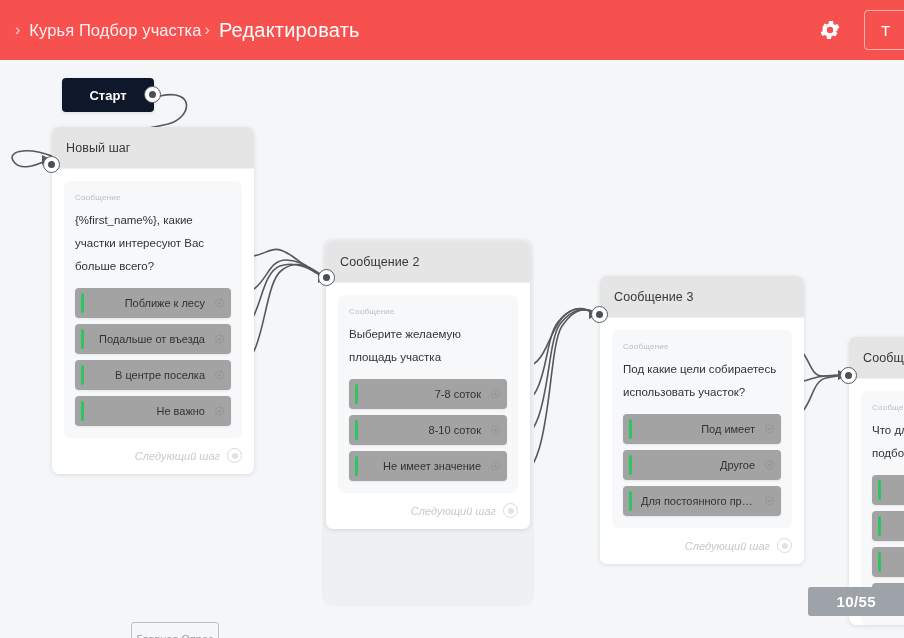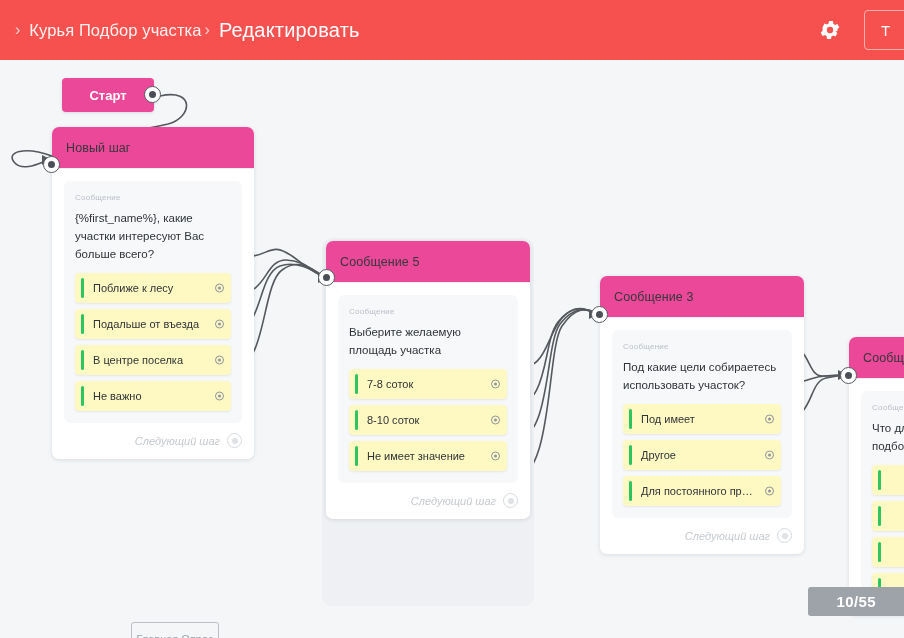--- a/index.html
+++ b/index.html
@@ -61,21 +61,21 @@
     background: #f4f6f8;
     overflow: hidden;
   }
   .edges { position: absolute; top: 0; left: 0; width: 904px; height: 578px; pointer-events: none; }
 
   
   .start-node {
     position: absolute;
     left: 62px; top: 18px;
     width: 92px; height: 34px;
-    background: #ec4899;
+    background: #0f172a;
     border-radius: 4px;
     display: flex; align-items: center; justify-content: center;
     color: #fff; font-size: 13px; font-weight: bold;
     box-shadow: 0 1px 3px rgba(40,60,80,.14);
   }
 
   
   .port {
     position: absolute;
     width: 17px; height: 17px;
@@ -95,21 +95,21 @@
   
   .card {
     position: absolute;
     background: #ffffff;
     border-radius: 7px;
     box-shadow: 0 1px 4px rgba(45,60,80,.13);
     overflow: hidden;
     z-index: 10;
   }
   .card-head {
-    background: #ec4899;
+    background: #e5e5e5;
     height: 42px;
     display: flex; align-items: center;
     padding: 0 14px;
     border-bottom: 1px solid #eef0f3;
   }
   .card-title { font-size: 12.5px; color: #35383c; letter-spacing: .1px; }
   .card-body { padding: 12px 12px 0 12px; }
   .msg-block {
     background: #f7f8fa;
     border-radius: 6px;
@@ -117,30 +117,30 @@
   }
   .msg-label {
     font-size: 8px;
     color: #b9bfc6;
     letter-spacing: .25px;
     margin-bottom: 7px;
   }
   .msg-text {
     font-size: 11.5px;
     color: #2f3337;
-    line-height: 18px;
+    line-height: 23px;
     margin-bottom: 10px;
   }
   .opt-row {
     position: relative;
-    background: #fef9c3;
+    background: #a3a3a3;
     border-radius: 4px;
     height: 30px;
     margin-bottom: 6px;
-    display: flex; align-items: center; justify-content: flex-start;
+    display: flex; align-items: center; justify-content: flex-end;
     box-shadow: 0 1px 2px rgba(45,60,80,.09);
   }
   .opt-row:last-child { margin-bottom: 0; }
   .opt-bar {
     position: absolute; left: 6px; top: 5px;
     width: 2.6px; height: 20px;
     background: #2ec45f;
     border-radius: 2px;
   }
   .opt-label {
@@ -307,21 +307,21 @@
       <div class="card-foot">
         <span class="foot-label">Следующий шаг</span>
         <span class="foot-port"></span>
       </div>
     </div>
     <div class="port" style="left:43px; top:96px;"></div>
 
     <div class="card-halo" style="left:322px; top:178px; width:212px; height:368px;"></div>
     <div class="card" style="left:326px; top:181px; width:204px;">
       <div class="card-head">
-        <span class="card-title">Сообщение 5</span>
+        <span class="card-title">Сообщение 2</span>
       </div>
       <div class="card-body">
         <div class="msg-block">
           <div class="msg-label">Сообщение</div>
           <div class="msg-text">Выберите желаемую площадь участка</div>
 
           <div class="opt-row">
             <span class="opt-bar"></span>
             <span class="opt-label">7-8 соток</span>
             <span class="opt-port"></span>

